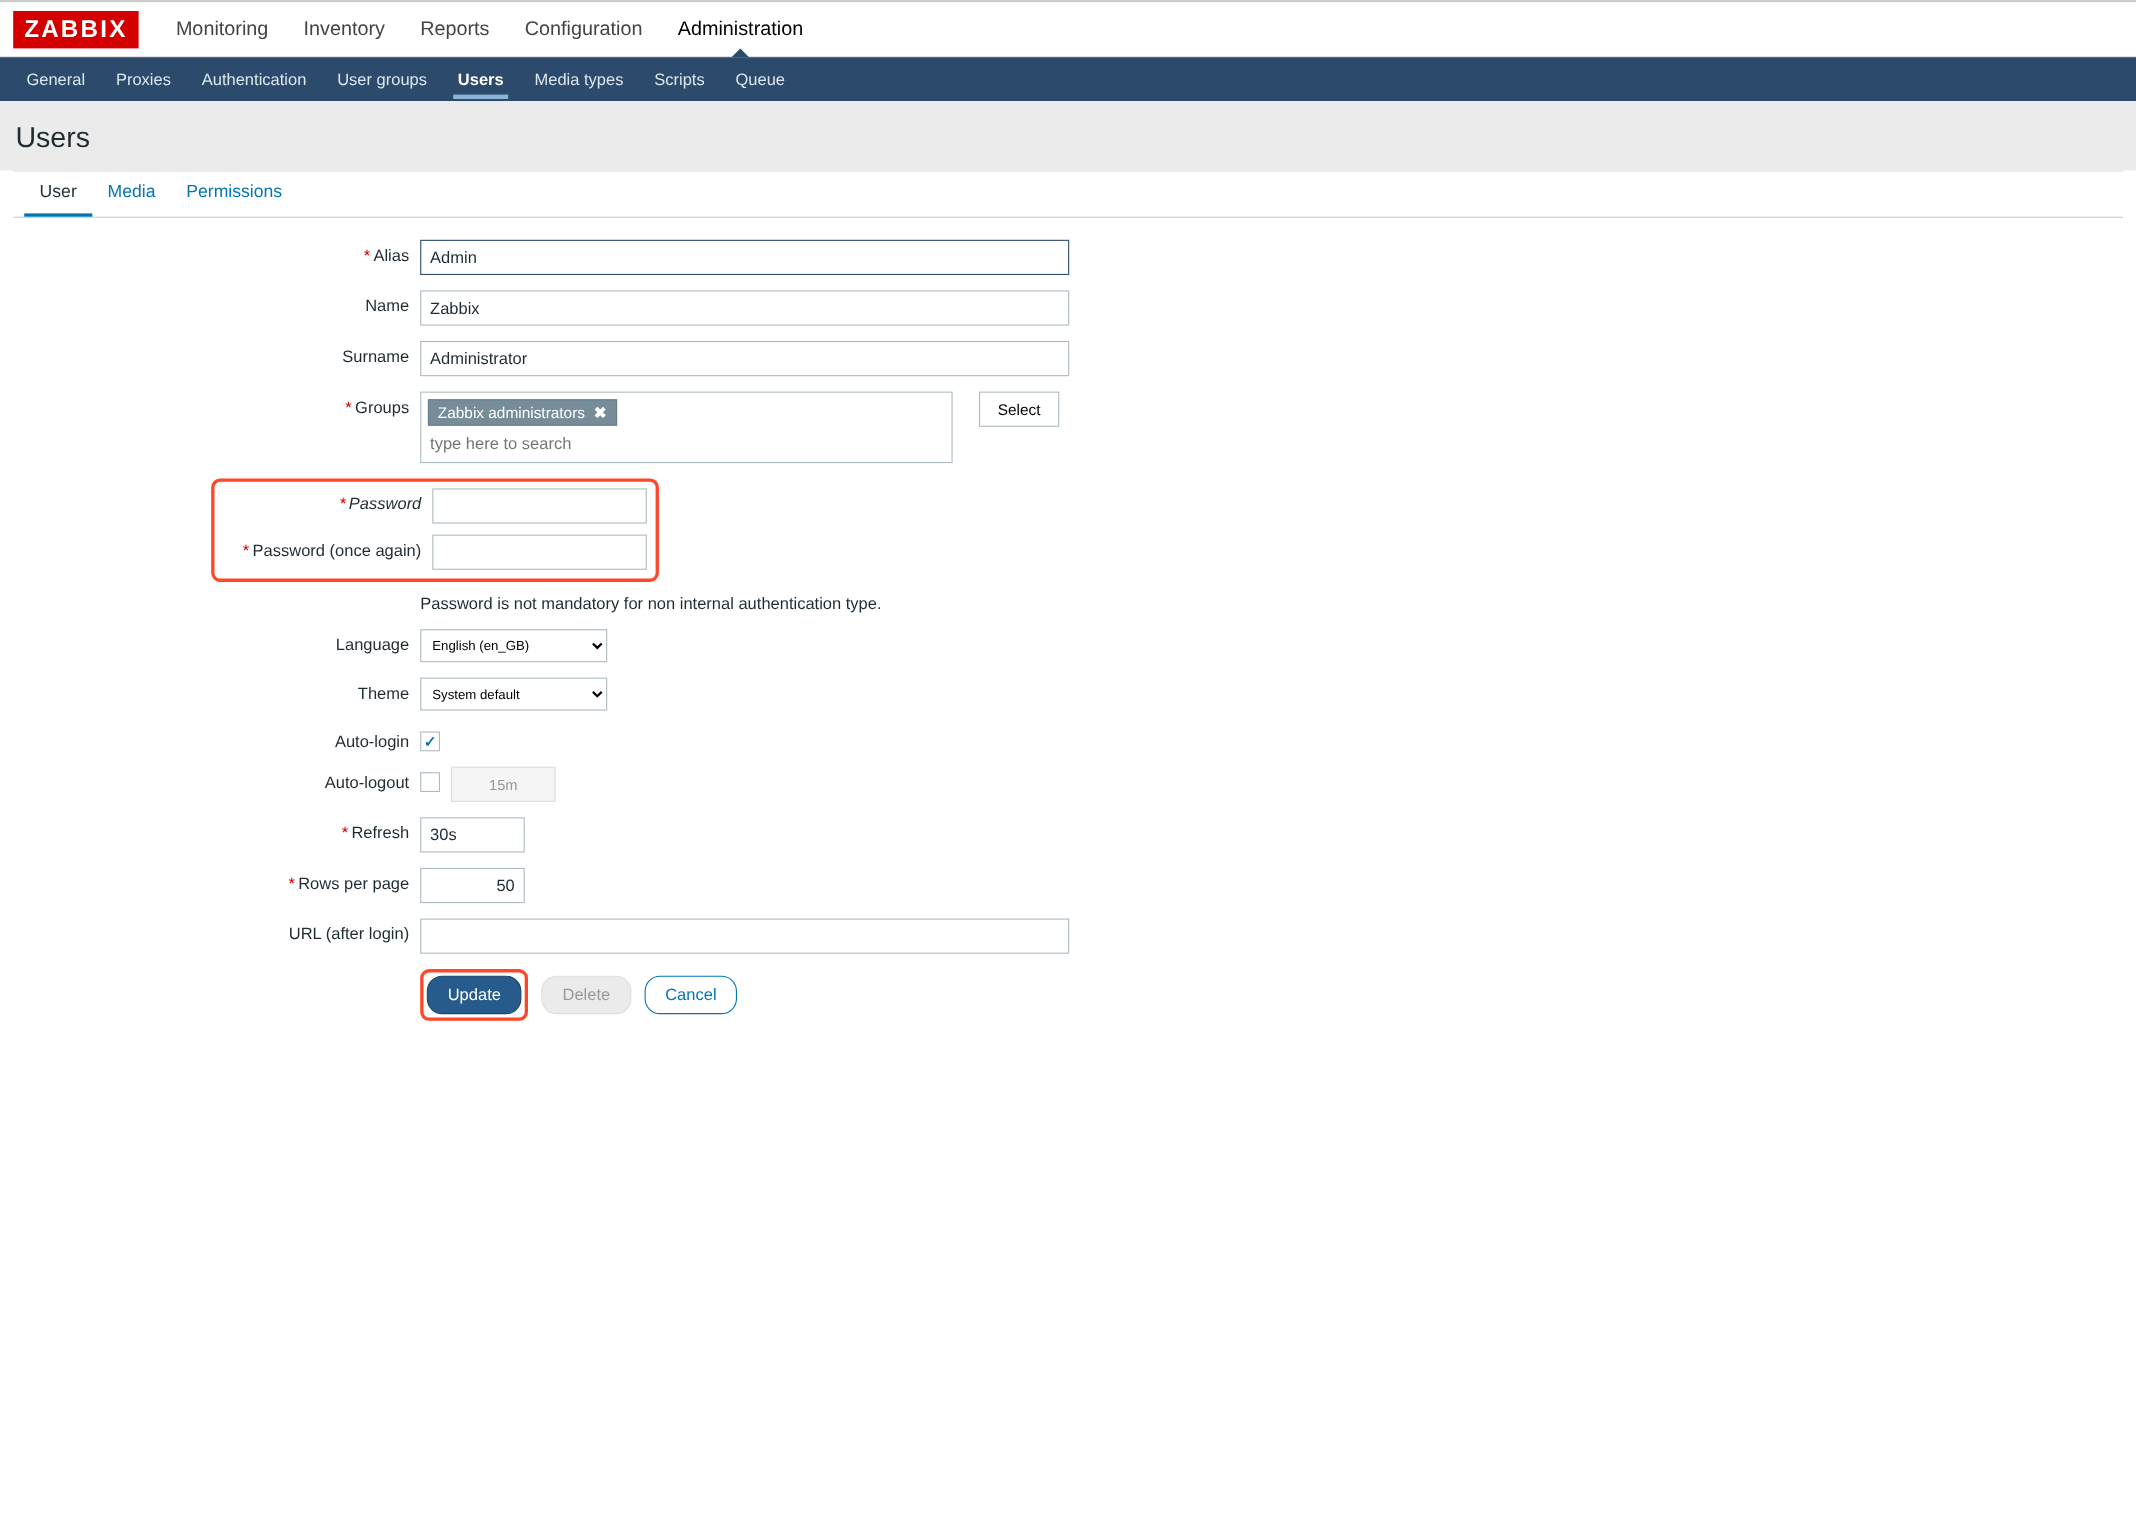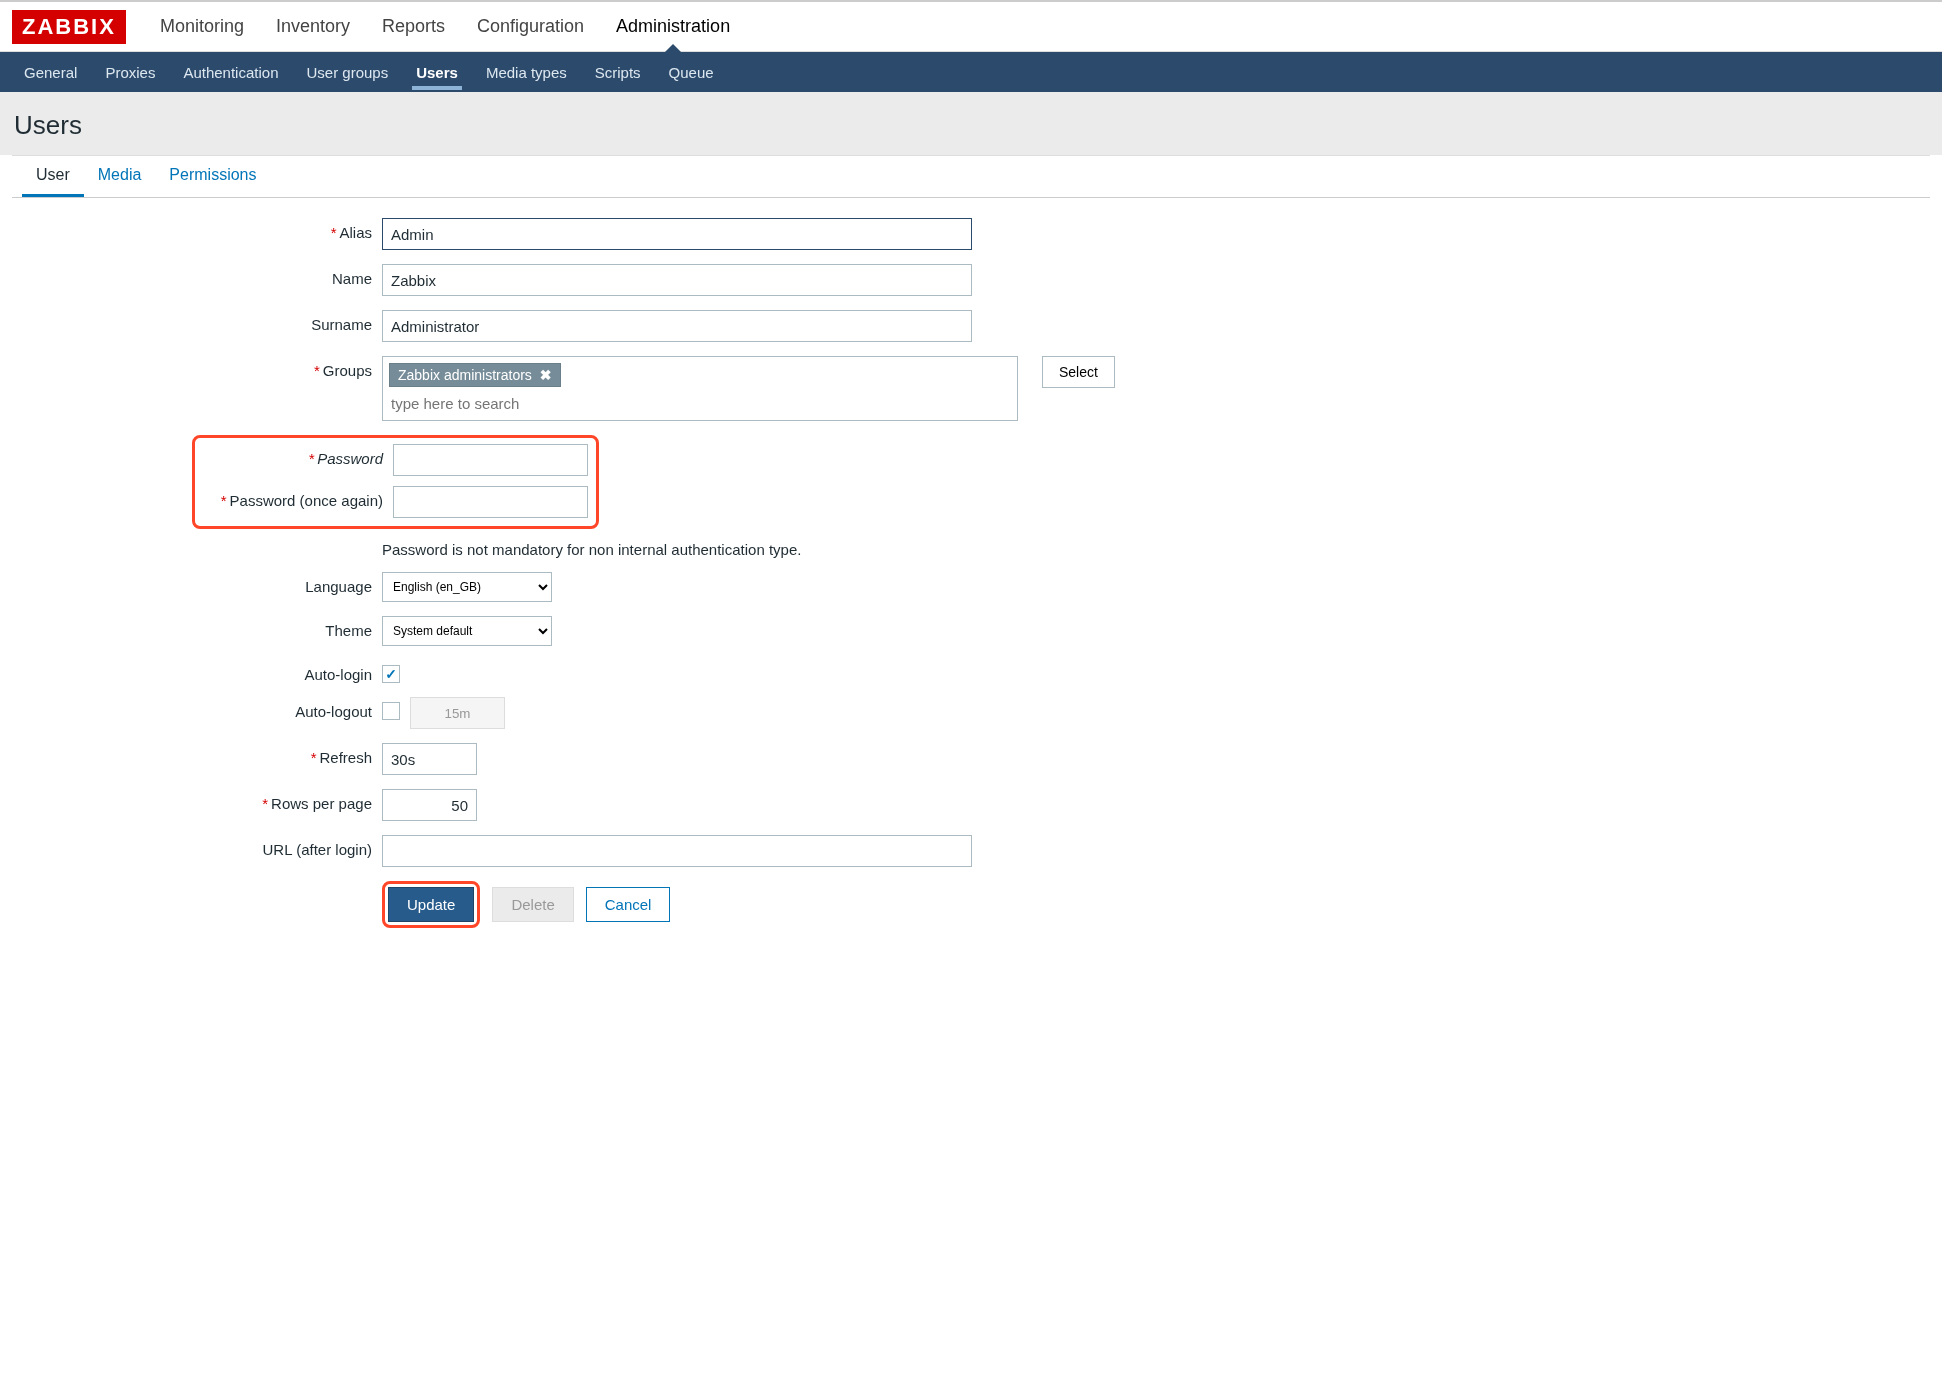--- a/index.html
+++ b/index.html
@@ -22,33 +22,33 @@
 .form { padding: 20px 30px; }
 .form-row { display: flex; align-items: flex-start; margin-bottom: 14px; }
 .form-row.tight { margin-bottom: 8px; }
 .label { width: 340px; text-align: right; padding-right: 10px; padding-top: 6px; font-size: 15px; color: #1f2c33; }
 .req { color: #d40000; margin-right: 3px; }
 .input-text { border: 1px solid #acbbc2; padding: 6px 8px; font-size: 15px; color: #1f2c33; width: 590px; height: 32px; }
 .input-text.focused { border: 1px solid #2c4a6b; }
 .input-small { width: 195px; }
 .input-xs { width: 95px; text-align: left; }
 .input-xs.right { text-align: right; }
-.groups-box { border: 1px solid #acbbc2; width: 636px; min-height: 56px; padding: 4px; }
+.groups-box { border: 1px solid #acbbc2; width: 484px; min-height: 56px; padding: 4px; }
 .tag { display: inline-flex; align-items: center; background: #768d99; color: #fff; border: 1px solid #6a7f8a; padding: 3px 8px; font-size: 14px; margin: 2px; }
 .tag-close { margin-left: 8px; cursor: pointer; font-weight: bold; }
 .groups-input { border: none; outline: none; padding: 4px; font-size: 15px; color: #999; width: 100%; margin-top: 2px; }
 .select-btn { border: 1px solid #acbbc2; background: #fff; padding: 7px 16px; font-size: 14px; margin-left: 24px; cursor: pointer; }
 .select { border: 1px solid #acbbc2; padding: 5px 6px; font-size: 12px; height: 30px; width: 170px; background: #fff; }
 .checkbox { width: 18px; height: 18px; border: 1px solid #acbbc2; display: inline-flex; align-items: center; justify-content: center; cursor: pointer; margin-top: 5px; }
 .checkbox.checked::after { content: '✓'; color: #0275b8; font-size: 14px; font-weight: bold; }
 .disabled-input { border: 1px solid #ddd; background: #f5f5f5; color: #999; padding: 6px 10px; width: 95px; height: 32px; text-align: center; }
 .help-text { color: #1f2c33; font-size: 15px; padding-left: 0; margin-top: 2px; }
 .hl-box { border: 3px solid #ff4628; border-radius: 8px; padding: 6px 8px; }
 .buttons { display: flex; gap: 12px; margin-top: 10px; margin-left: 340px; align-items: center; }
-.btn { padding: 8px 18px; font-size: 15px; cursor: pointer; border-radius: 0; }
+.btn { padding: 8px 18px; font-size: 15px; cursor: pointer; border-radius: 14px; }
 .btn-primary { background: #275b8c; color: #fff; border: 1px solid #1d4568; }
 .btn-primary-wrap { border: 3px solid #ff4628; border-radius: 8px; padding: 3px; display: inline-block; }
 .btn-disabled { background: #ebebeb; color: #999; border: 1px solid #ddd; cursor: not-allowed; }
 .btn-secondary { background: #fff; color: #0275b8; border: 1px solid #0275b8; }
 </style>
 </head>
 <body>
 
 <div class="topnav">
   <div class="logo">ZABBIX</div>

